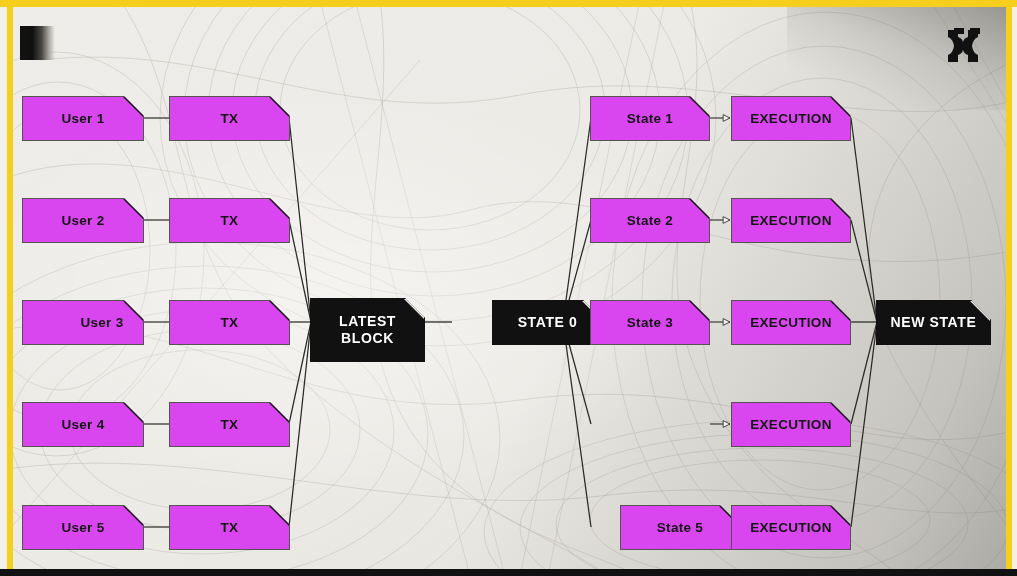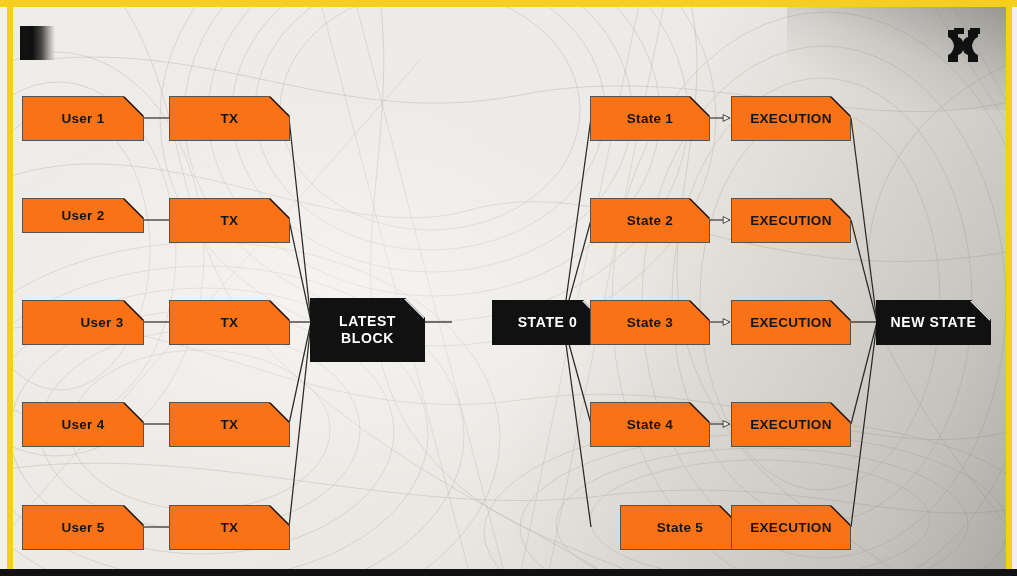--- a/index.html
+++ b/index.html
@@ -117,21 +117,21 @@
   }
   
   .node .fold {
     position: absolute;
     top: 0; right: 0;
     width: 20px; height: 20px;
     z-index: 3;
   }
 
   .node.light {
-    background: #f97316;
+    background: #d946ef;
     border: 1.4px solid #55534f;
     color: #151515;
     font-size: 13.5px;
     letter-spacing: 0.3px;
     
     clip-path: polygon(0 0, calc(100% - 20px) 0, 100% 20px, 100% 100%, 0 100%);
   }
   .node.light .fold {
     background: #121212;
     clip-path: polygon(0 0, 100% 100%, 100% 0);
@@ -271,21 +271,21 @@
 
   <svg id="logo" viewBox="0 0 46 40">
     <path fill="#111111" d="M4 4 h10 v7 q4 1 5 5 q1 -4 5 -5 V4 h10 v7 q-5 2 -6 9 q1 7 6 9 v7 H24 v-7 q-4 -1 -5 -5 q-1 4 -5 5 v7 H4 v-7 q5 -2 6 -9 q-1 -7 -6 -9 z"></path>
     <path fill="#111111" d="M10 2 h10 v6 h-10 z M26 2 h10 v6 h-10 z"></path>
   </svg>
 
   <div class="node light" style="left:22px; top:96px; width:122px; height:45px;">
     <span class="fold"></span>
     <span class="node-label">User 1</span>
   </div>
-  <div class="node light" style="left:22px; top:198px; width:122px; height:35px;">
+  <div class="node light" style="left:22px; top:198px; width:122px; height:45px;">
     <span class="fold"></span>
     <span class="node-label">User 2</span>
   </div>
   <div class="node light" style="left:22px; top:300px; width:122px; height:45px;padding-left:38px;">
     <span class="fold"></span>
     <span class="node-label">User 3</span>
   </div>
   <div class="node light" style="left:22px; top:402px; width:122px; height:45px;">
     <span class="fold"></span>
     <span class="node-label">User 4</span>
@@ -333,24 +333,20 @@
     <span class="fold"></span>
     <span class="node-label">State 1</span>
   </div>
   <div class="node light" style="left:590px; top:198px; width:120px; height:45px;">
     <span class="fold"></span>
     <span class="node-label">State 2</span>
   </div>
   <div class="node light" style="left:590px; top:300px; width:120px; height:45px;">
     <span class="fold"></span>
     <span class="node-label">State 3</span>
-  </div>
-  <div class="node light" style="left:590px; top:402px; width:120px; height:45px;">
-    <span class="fold"></span>
-    <span class="node-label">State 4</span>
   </div>
   <div class="node light" style="left:620px; top:505px; width:120px; height:45px;">
     <span class="fold"></span>
     <span class="node-label">State 5</span>
   </div>
 
   <div class="node light" style="left:731px; top:96px; width:120px; height:45px;">
     <span class="fold"></span>
     <span class="node-label">EXECUTION</span>
   </div>

